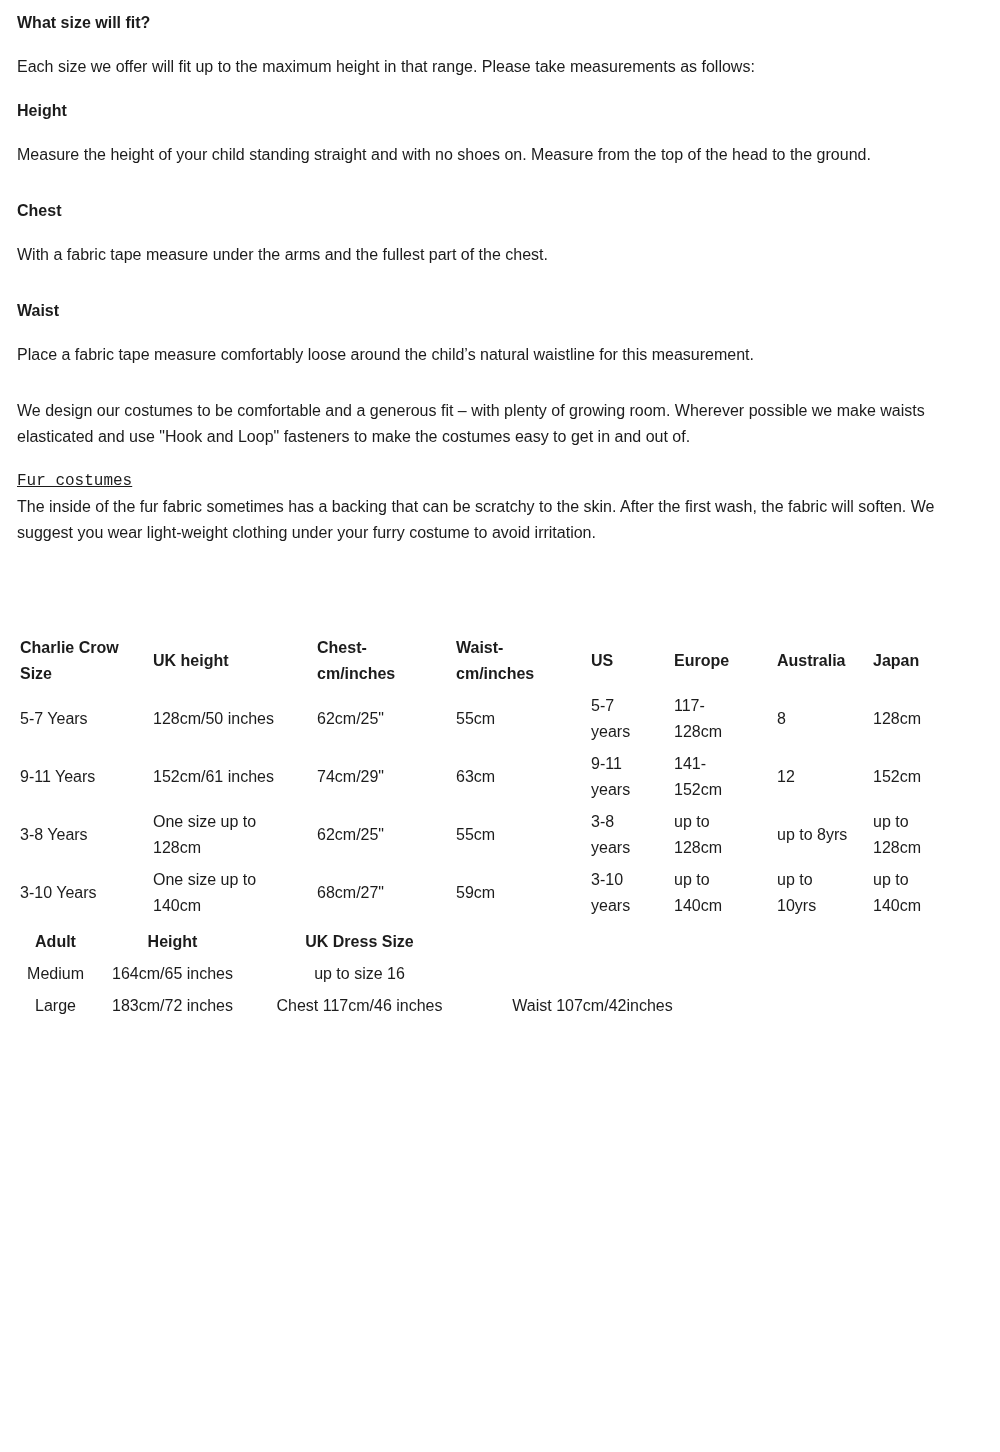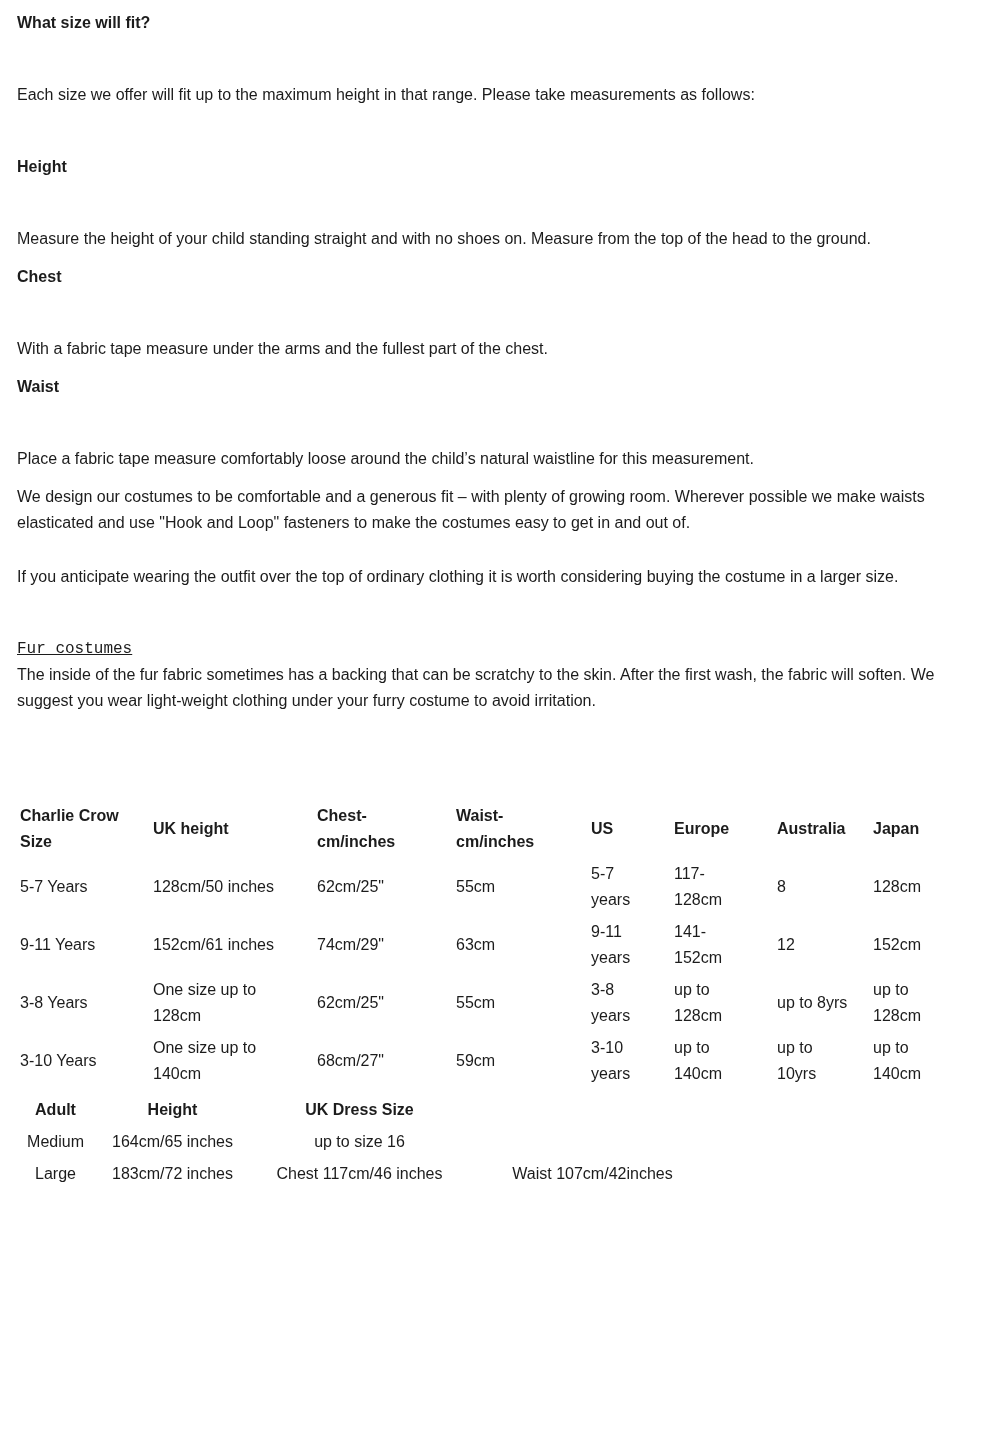--- a/index.html
+++ b/index.html
@@ -11,22 +11,22 @@
     font-family: "Liberation Sans", "DejaVu Sans", sans-serif;
     font-size: 16px;
     line-height: 26px;
     color: #1c1c1c;
     background: #ffffff;
   }
   p { margin: 0; }
   .bold { font-weight: bold; }
   .underline { text-decoration: underline; font-family: Liberation Mono, monospace; }
   .mt28 { margin-top: 28px; }
-  .mt29 { margin-top: 12px; }
-  .mt30 { margin-top: 46px; }
+  .mt29 { margin-top: 30px; }
+  .mt30 { margin-top: 18px; }
 
   table { border-collapse: collapse; table-layout: fixed; }
   .size-table { width: 966px; margin-top: 86px; }
   .size-table th, .size-table td {
     text-align: left;
     vertical-align: middle;
     padding: 3px 6px 3px 3px;
     white-space: pre-line;
     font-weight: normal;
     overflow: hidden;
@@ -58,21 +58,20 @@
   <p class="mt30">Measure the height of your child standing straight and with no shoes on. Measure from the top of the head to the ground.</p>
 
   <p class="bold mt29">Chest</p>
   <p class="mt30">With a fabric tape measure under the arms and the fullest part of the chest.</p>
 
   <p class="bold mt29">Waist</p>
   <p class="mt30">Place a fabric tape measure comfortably loose around the child’s natural waistline for this measurement.</p>
 
   <p class="mt29">We design our costumes to be comfortable and a generous fit – with plenty of growing room. Wherever possible we make waists elasticated and use "Hook and Loop" fasteners to make the costumes easy to get in and out of.</p>
 
-  <p class="mt28">If you anticipate wearing the outfit over the top of ordinary clothing it is worth considering buying the costume in a larger size.</p>
 
   <div class="mt30">
     <p class="underline">Fur costumes</p>
     <p>The inside of the fur fabric sometimes has a backing that can be scratchy to the skin. After the first wash, the fabric will soften. We suggest you wear light-weight clothing under your furry costume to avoid irritation.</p>
   </div>
 
   <table class="size-table">
     <colgroup>
       <col style="width:133px">
         <col style="width:164px">

